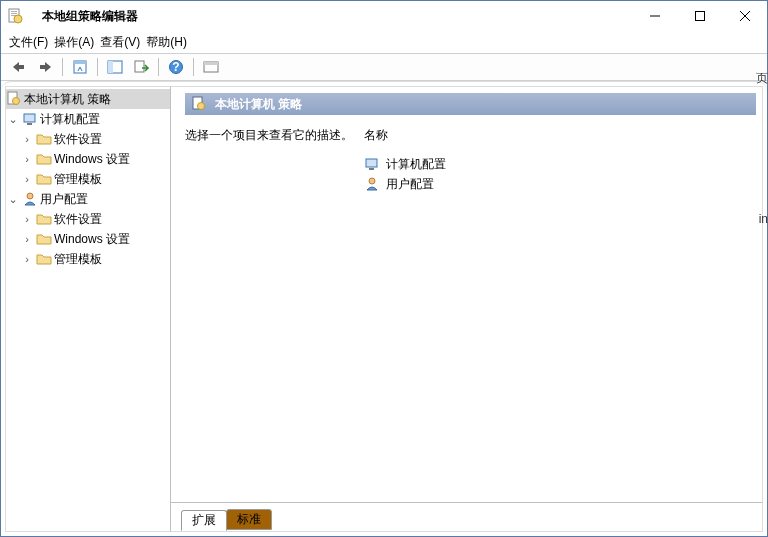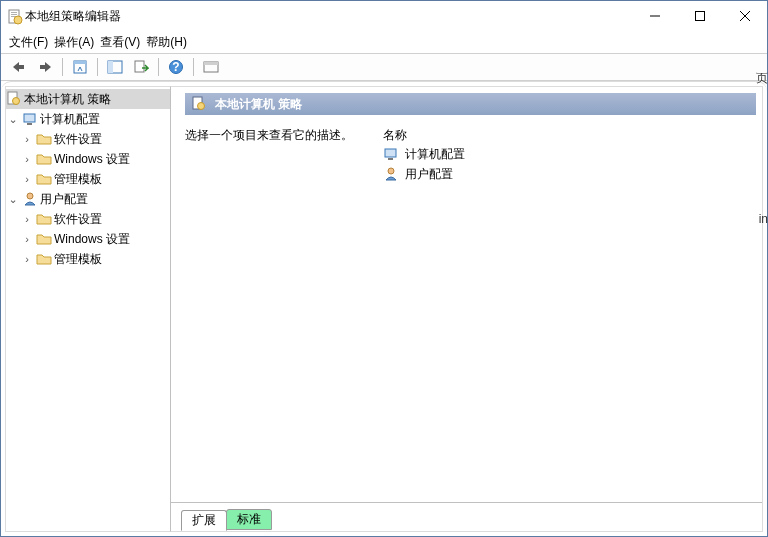--- a/index.html
+++ b/index.html
@@ -1,42 +1,42 @@
 <!DOCTYPE html>
 <html><head>
 <meta charset="utf-8">
 <style>
 * { box-sizing: border-box; font-family: "Microsoft YaHei", "Segoe UI", sans-serif; font-size: 12px; }
 body { margin: 0; background: #fff; }
 .window { width: 768px; height: 537px; border: 1px solid #5a7aa3; background: #fff; display: flex; flex-direction: column; }
 .titlebar { height: 30px; display: flex; align-items: center; padding: 0 0 0 6px; }
-.titlebar .title { display: flex; align-items: flex-end; gap: 2px; flex: 1; }
+.titlebar .title { display: flex; align-items: flex-start; gap: 19px; flex: 1; font-weight: bold; }
 .winbtns { display: flex; height: 100%; }
 .winbtn { width: 45px; display: flex; align-items: center; justify-content: center; }
 .menubar { height: 22px; display: flex; align-items: center; padding: 0 8px; gap: 6px; }
 .menubar span { cursor: default; }
 .toolbar { height: 28px; border-top: 1px solid #d0d0d0; border-bottom: 1px solid #d0d0d0; display: flex; align-items: center; padding: 0 6px; gap: 2px; background: #fdfdfd; }
 .tbtn { width: 24px; height: 22px; display: flex; align-items: center; justify-content: center; border: 1px solid transparent; }
 .tsep { width: 1px; height: 18px; background: #c0c0c0; margin: 0 3px; }
 .body { flex: 1; display: flex; border-top: 1px solid #dcdcdc; min-height: 0; border-radius: 10px; }
 .tree { width: 166px; border-right: 1px solid #c0c0c0; padding: 2px 0; overflow: auto; margin: 4px 0 4px 4px; border-top: 1px solid #dcdcdc; border-left: 1px solid #dcdcdc; border-bottom: 1px solid #dcdcdc; }
 .tnode { display: flex; align-items: center; height: 20px; padding-right: 4px; gap: 2px; white-space: nowrap; }
 .tnode.selected { background: #d8d8d8; }
 .tw { width: 14px; text-align: center; color: #5a5a5a; user-select: none; font-size: 11px; }
 .tico { width: 16px; height: 16px; display: flex; align-items: center; justify-content: center; }
 .indent1 { padding-left: 14px; }
 .right { flex: 1; display: flex; flex-direction: column; margin: 4px 4px 4px 0; border: 1px solid #dcdcdc; border-left: none; min-height: 0; }
 .rheader { height: 22px; background: linear-gradient(#aab9d4, #8ea3c4); color: #fff; display: flex; align-items: center; padding: 0 6px; gap: 8px; font-weight: bold; margin: 6px 6px 0 14px; }
-.rcontent { flex: 1; display: flex; padding: 12px 10px 6px 14px; gap: 28px; overflow: auto; }
+.rcontent { flex: 1; display: flex; padding: 12px 10px 6px 14px; gap: 9px; overflow: auto; }
 .desc { width: 170px; }
 .listcol { flex: 1; }
-.colhead { }
+.colhead { margin-bottom: 10px; }
 .litem { display: flex; align-items: center; gap: 6px; height: 20px; }
 .tabs { height: 28px; display: flex; align-items: flex-end; padding-left: 10px; border-top: 1px solid #c0c0c0; position: relative; top: -1px; background: #fff; }
-.tab { border: 1px solid #9a9a9a; border-top-left-radius: 3px; border-top-right-radius: 3px; padding: 1px 10px; background: #86efac; margin-right: -1px; position: relative; }
+.tab { border: 1px solid #9a9a9a; border-top-left-radius: 3px; border-top-right-radius: 3px; padding: 1px 10px; background: #a16207; margin-right: -1px; position: relative; }
 .tab.active { background: #fff; border-bottom-color: #fff; top: 1px; }
 .sidechar { position: absolute; right: 0; top: 58px; font-size: 12px; color: #333; }
 svg { display: block; }
 </style>
 </head>
 <body>
 
 <div class="window">
 
   <div class="titlebar">

